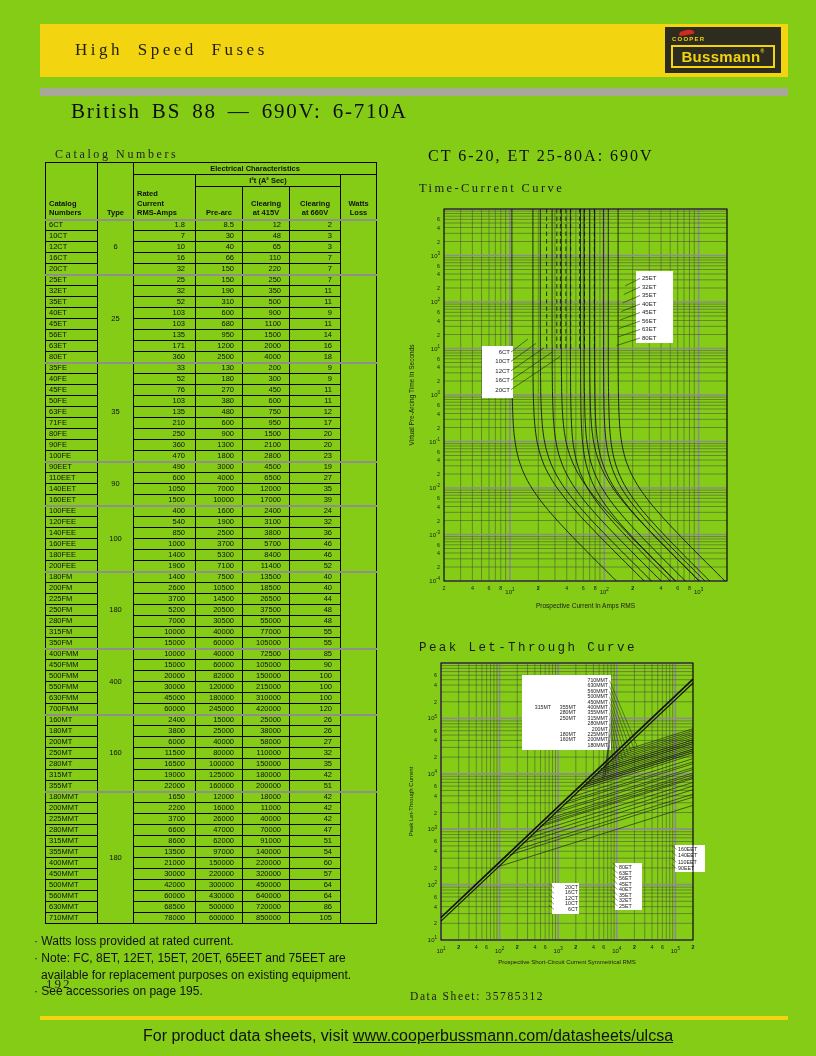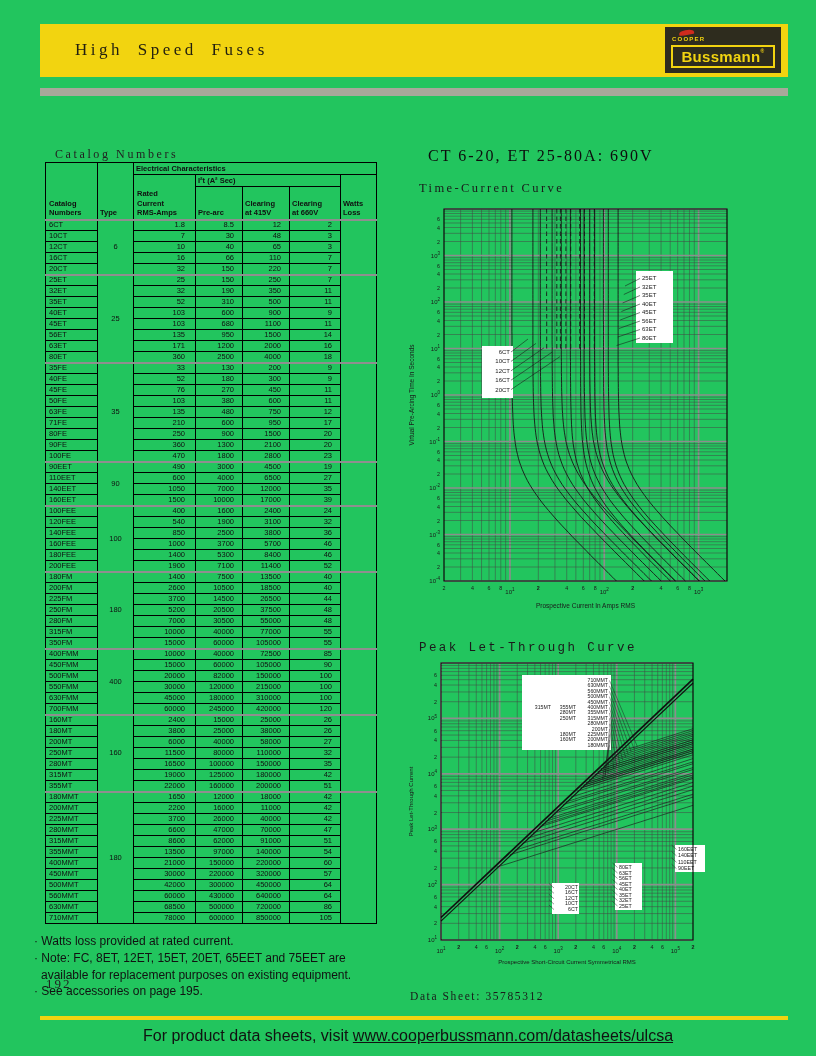--- a/index.html
+++ b/index.html
@@ -1,16 +1,16 @@
 <!DOCTYPE html>
 <html><head>
 <meta charset="utf-8">
 <style>
   html,body{margin:0;padding:0;background:#e9e9e9;}
-  .page{position:relative;width:816px;height:1056px;background:#22c55e;margin:0 auto;
+  .page{position:relative;width:816px;height:1056px;background:#84cc16;margin:0 auto;
         font-family:"Liberation Sans",sans-serif;overflow:hidden;color:#111;}
 
   
   .topbar{position:absolute;left:40px;top:24px;width:748px;height:53px;background:#F2D410;}
   .topbar-title{position:absolute;left:35px;top:16px;font-family:"Liberation Serif",serif;
         font-size:17px;letter-spacing:3.5px;word-spacing:7px;color:#221f10;}
   .logo{position:absolute;right:7px;top:3px;width:116px;height:46px;background:#2e2c1e;}
   .logo .flame{position:absolute;left:14px;top:3px;width:15px;height:5px;background:#cf2b1e;
         border-radius:80% 100% 10% 90%/100% 100% 30% 30%;transform:rotate(-10deg);}
   .logo .cooper{position:absolute;left:7px;top:9px;color:#F2D410;font-size:6px;font-weight:bold;letter-spacing:1.2px;}
@@ -25,21 +25,21 @@
 
   
   .cat-heading{position:absolute;left:55px;top:147px;font-family:"Liberation Serif",serif;
         font-size:12px;letter-spacing:2.6px;color:#222;}
   table.cat-table{position:absolute;left:45px;top:162px;width:331px;border-collapse:collapse;
         table-layout:fixed;border:1.5px solid #000;}
   .cat-table th,.cat-table td{border:1px solid #000;font-size:7.5px;color:#101010;}
   .cat-table thead tr:nth-child(1){height:12px}
   .cat-table thead tr:nth-child(2){height:12px}
   .cat-table thead tr:nth-child(3){height:33px}
-  .cat-table th{font-weight:bold;text-align:left;vertical-align:bottom;
+  .cat-table th{font-weight:bold;text-align:center;vertical-align:bottom;
         white-space:pre-line;line-height:1.25;padding:0 2px 1px 2px;}
   .cat-table th.left{text-align:left;padding-left:3px;}
   .cat-table tbody{border-top:2.5px solid #8f8f8f;}
   .cat-table tbody tr{height:11px;}
   .cat-table td{padding:0 4px;line-height:8px;}
   .cat-table td.cat{text-align:left;padding-left:3px;}
   .cat-table td.type{text-align:center;}
   .cat-table td.num{text-align:right;padding-right:8px;}
   .cat-table td.amps,.cat-table td.watts{padding-right:10px;}
   .footnotes{position:absolute;left:34px;top:933px;width:330px;font-size:12px;line-height:1.4;color:#111;}
@@ -75,20 +75,21 @@
     <div class="logo">
       <div class="flame"></div>
       <div class="cooper">COOPER</div>
       <div class="bussbox">
         <span class="buss"><span>Bussmann</span><span class="reg">®</span></span>
       </div>
     </div>
   </div>
 
   <div class="graybar"></div>
+  <div class="doc-title">British BS 88 — 690V: 6-710A</div>
 
   <div class="cat-heading">Catalog Numbers</div>
 
   <table class="cat-table">
     <colgroup>
       <col style="width:52px">
         <col style="width:36px">
         <col style="width:62px">
       <col style="width:47px">
         <col style="width:47px">

